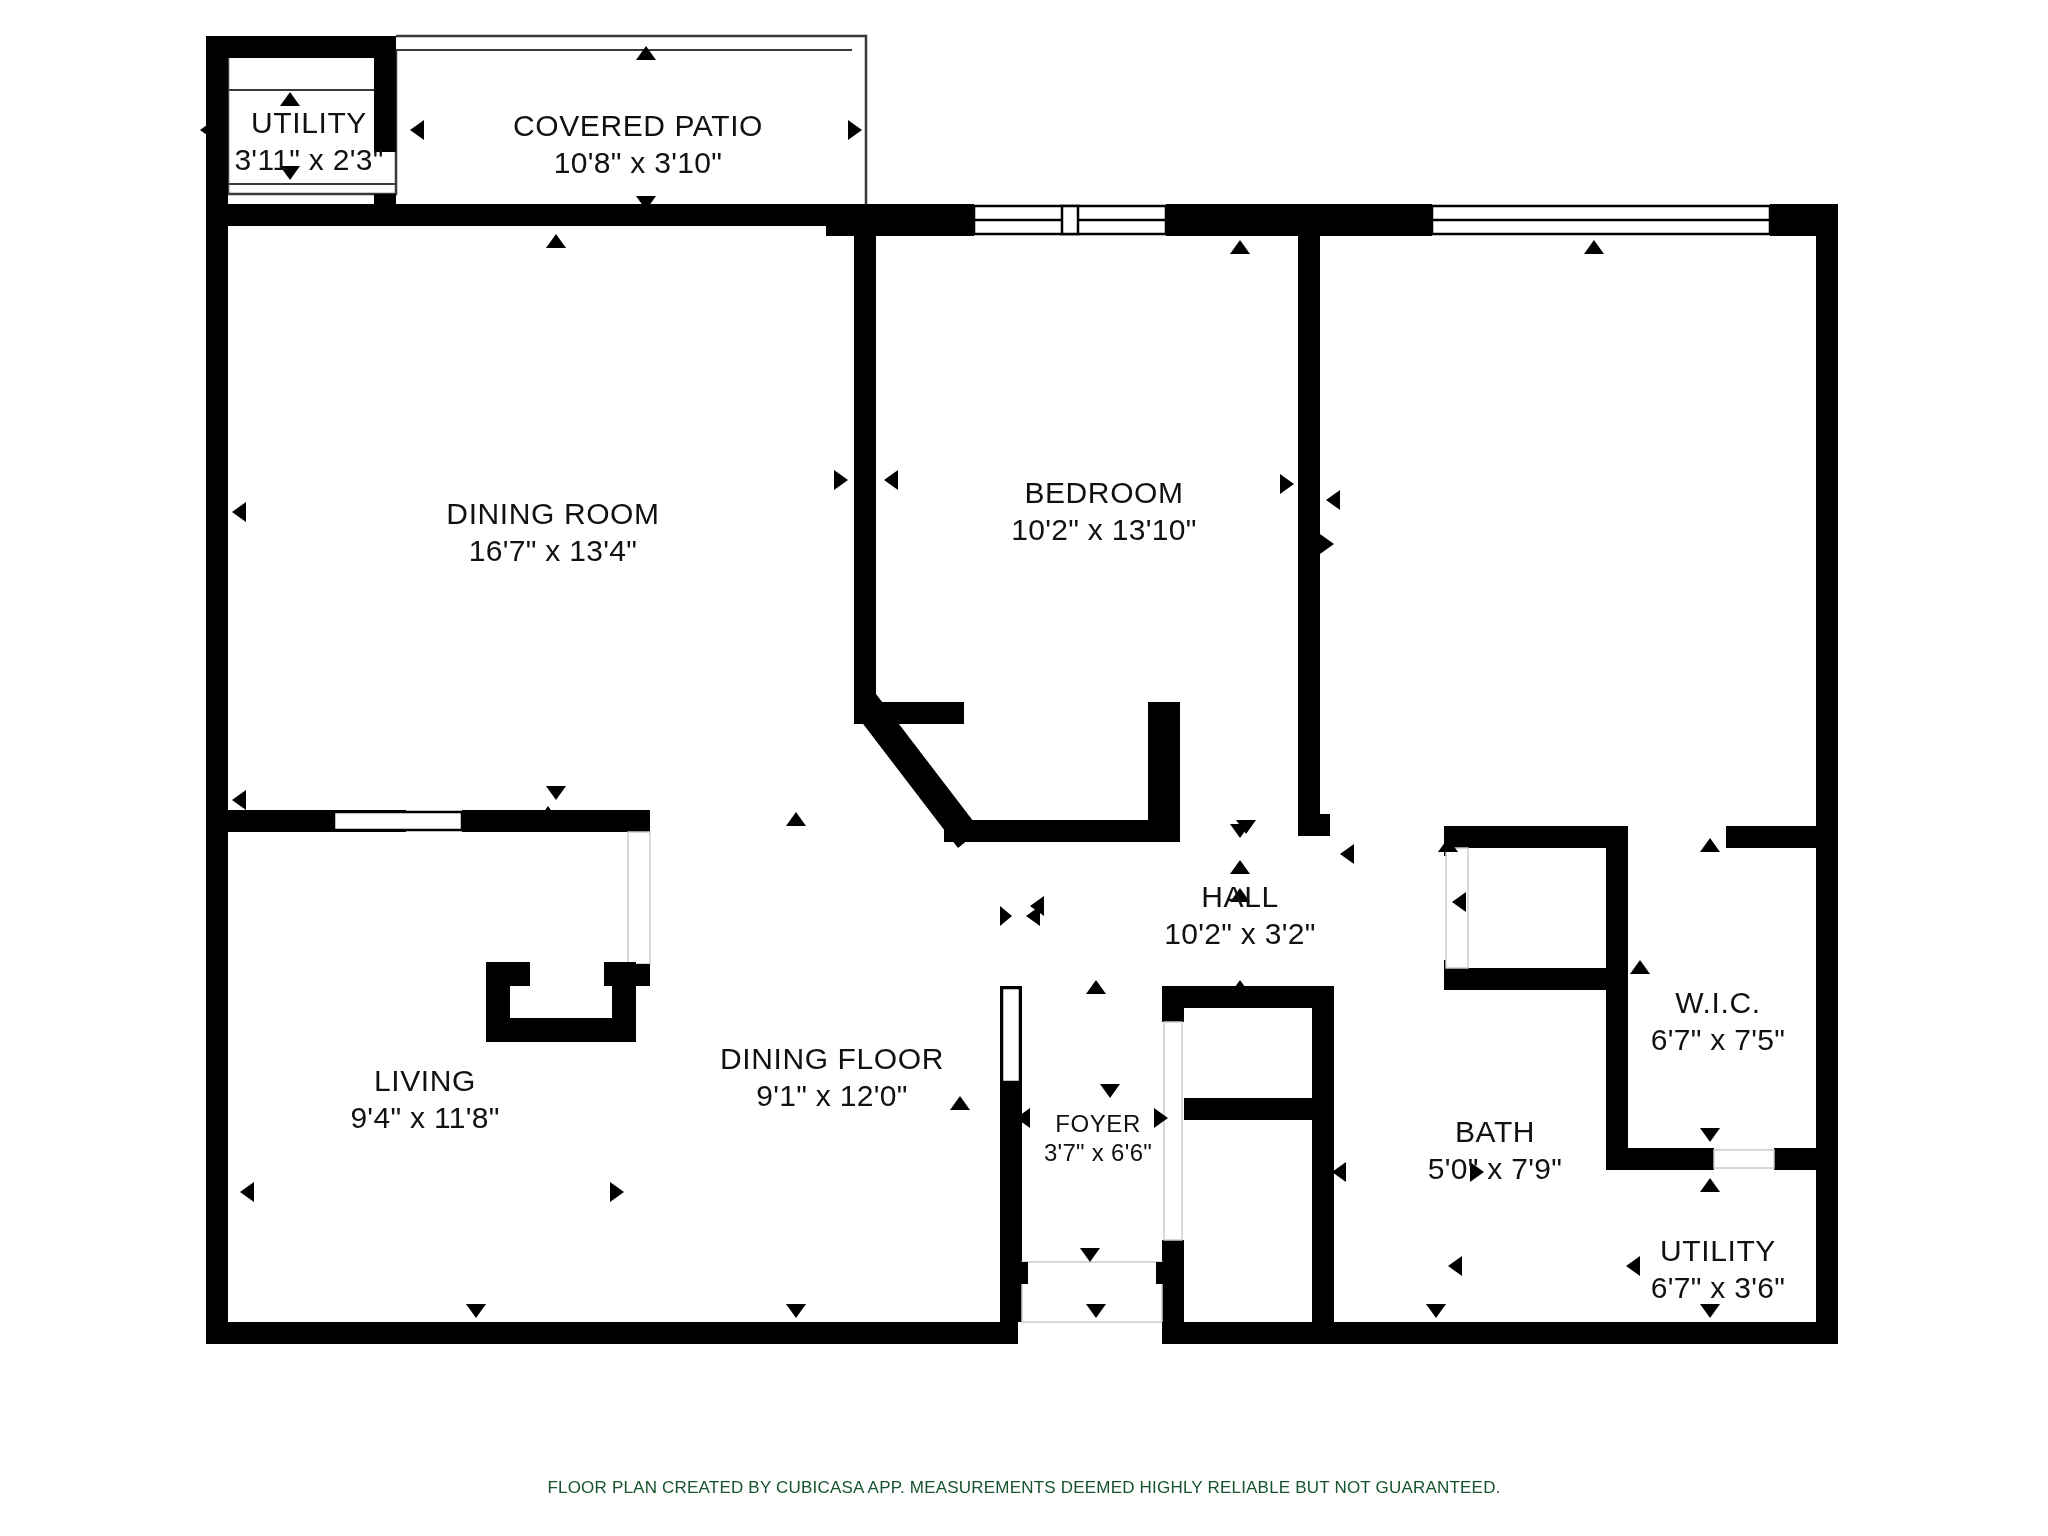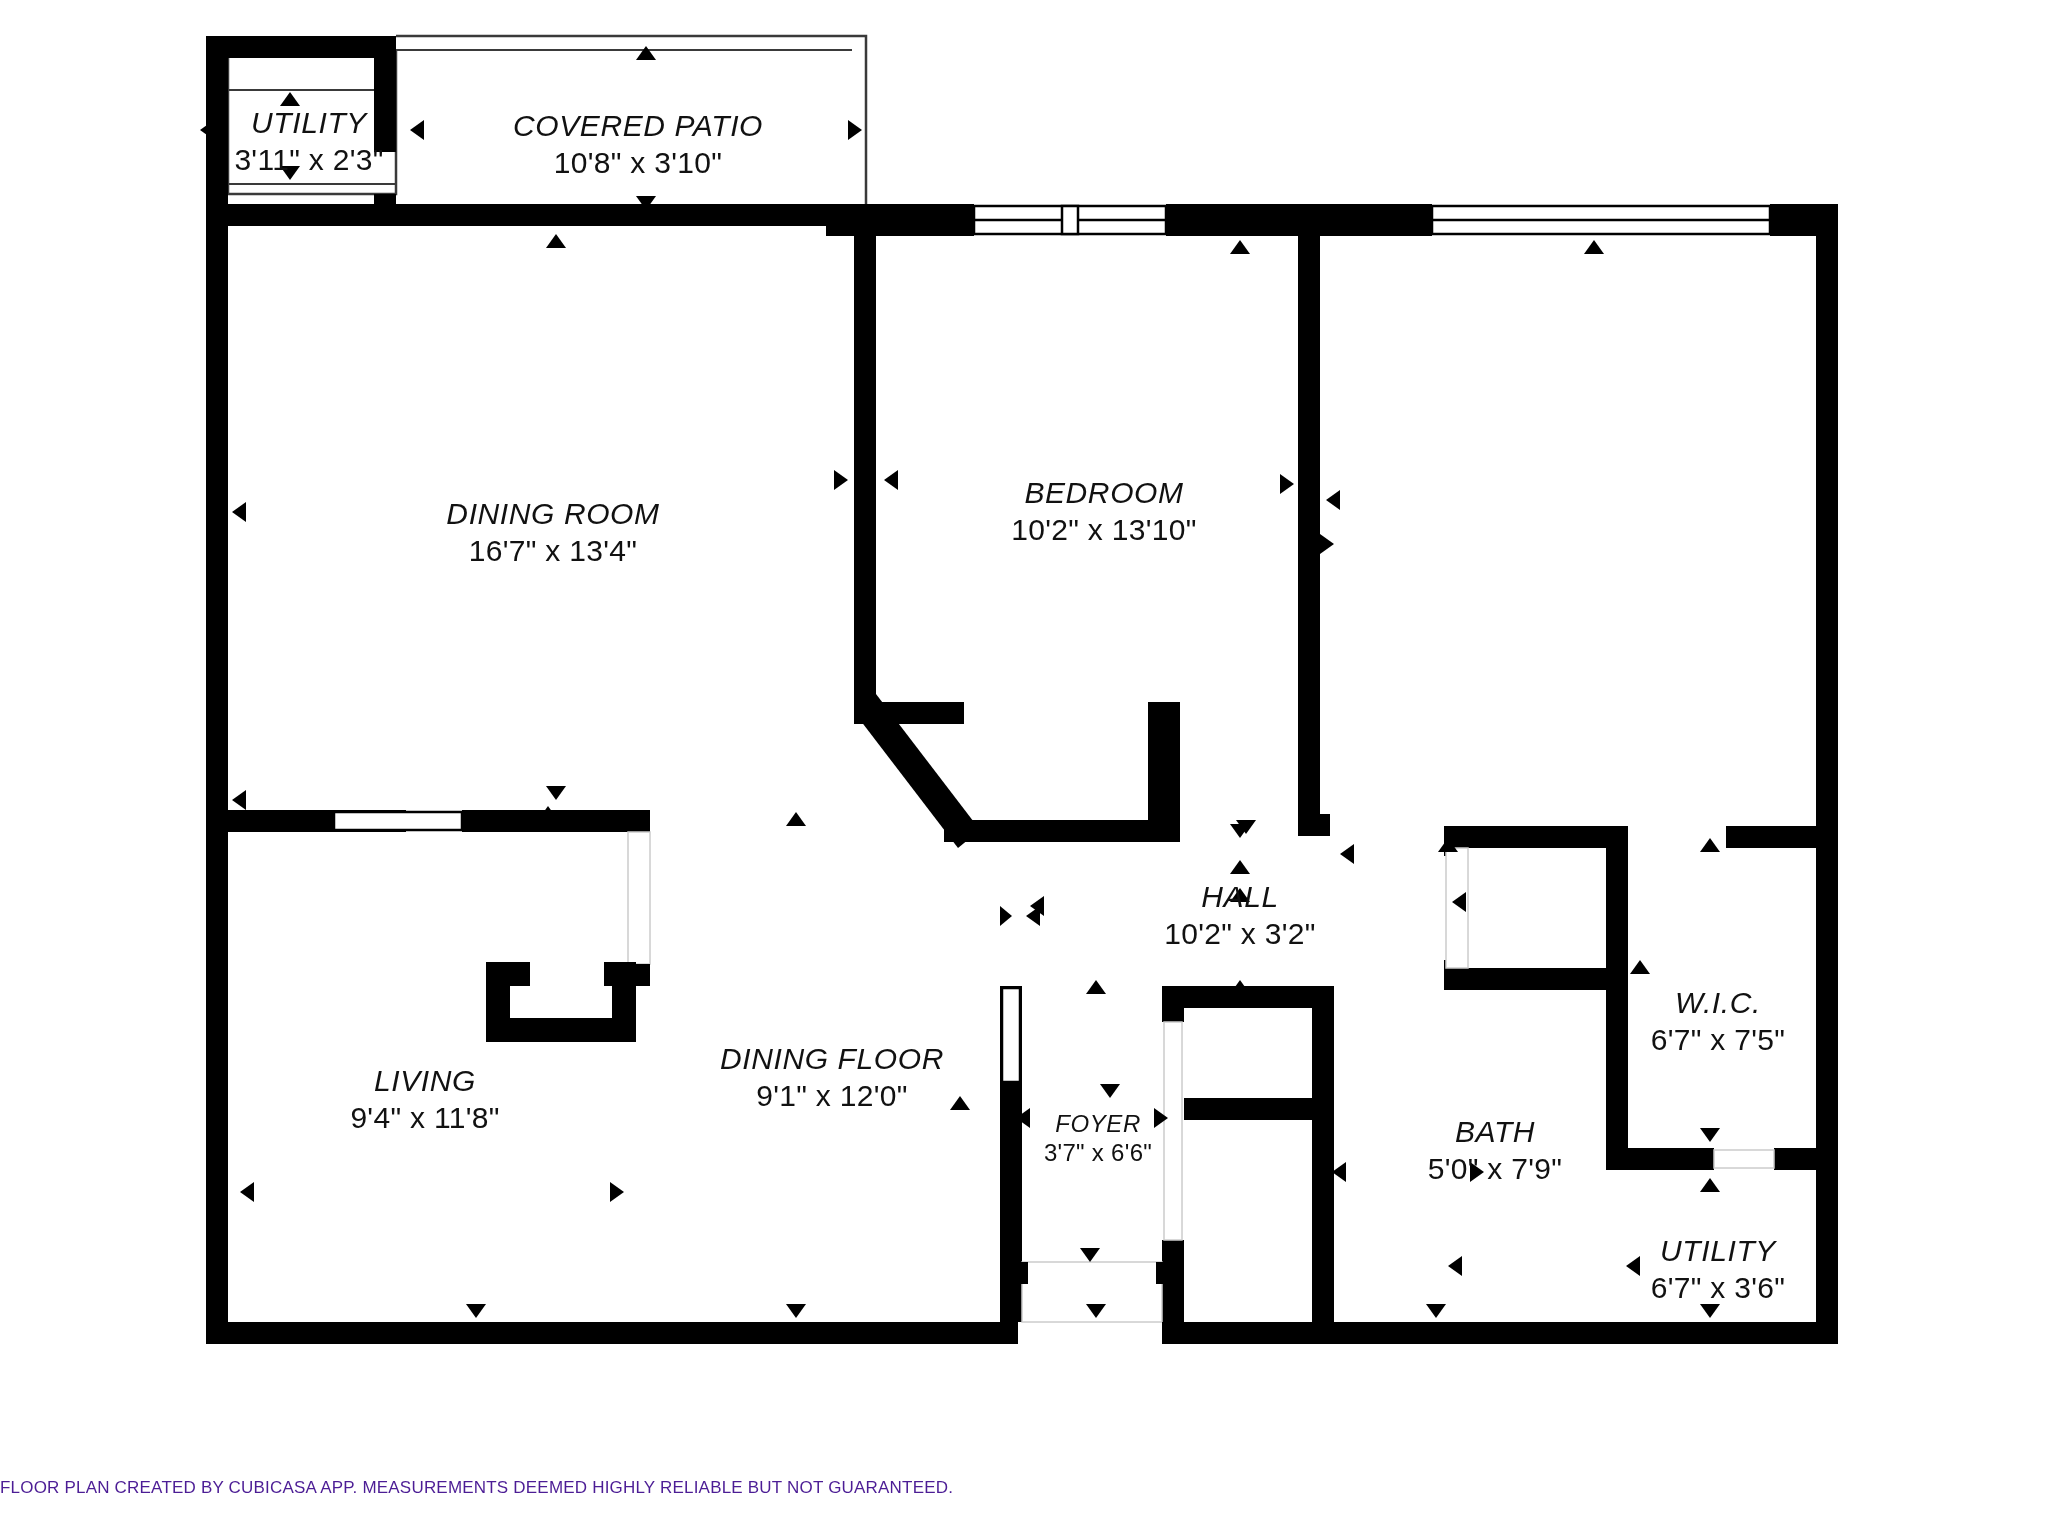--- a/index.html
+++ b/index.html
@@ -36,41 +36,40 @@
     white-space: nowrap;
     transform: translate(-50%, -50%);
     line-height: 1.22;
     pointer-events: none;
   }
   .room-name {
     display: block;
     font-size: 30px;
     letter-spacing: 0.6px;
     font-weight: 400;
-    font-style: italic;
   }
   .room-dims {
     display: block;
     font-size: 30px;
     letter-spacing: 0.3px;
     font-weight: 400;
   }
   .label-sm .room-name, .label-sm .room-dims {
     font-size: 24px;
   }
   #footer-note {
     position: absolute;
     left: 0;
     top: 1478px;
     width: 2048px;
-    text-align: left;
+    text-align: center;
     font-family: "Liberation Sans", sans-serif;
     font-size: 17px;
     letter-spacing: 0.2px;
-    color: #4c1d95;
+    color: #14532d;
   }
 </style>
 </head>
 <body>
 
 <div id="floorplan-root">
 
   <svg id="plan-svg" viewBox="0 0 2048 1536">
 
     <g fill="none" stroke="#3a3a3a" stroke-width="2.5">

